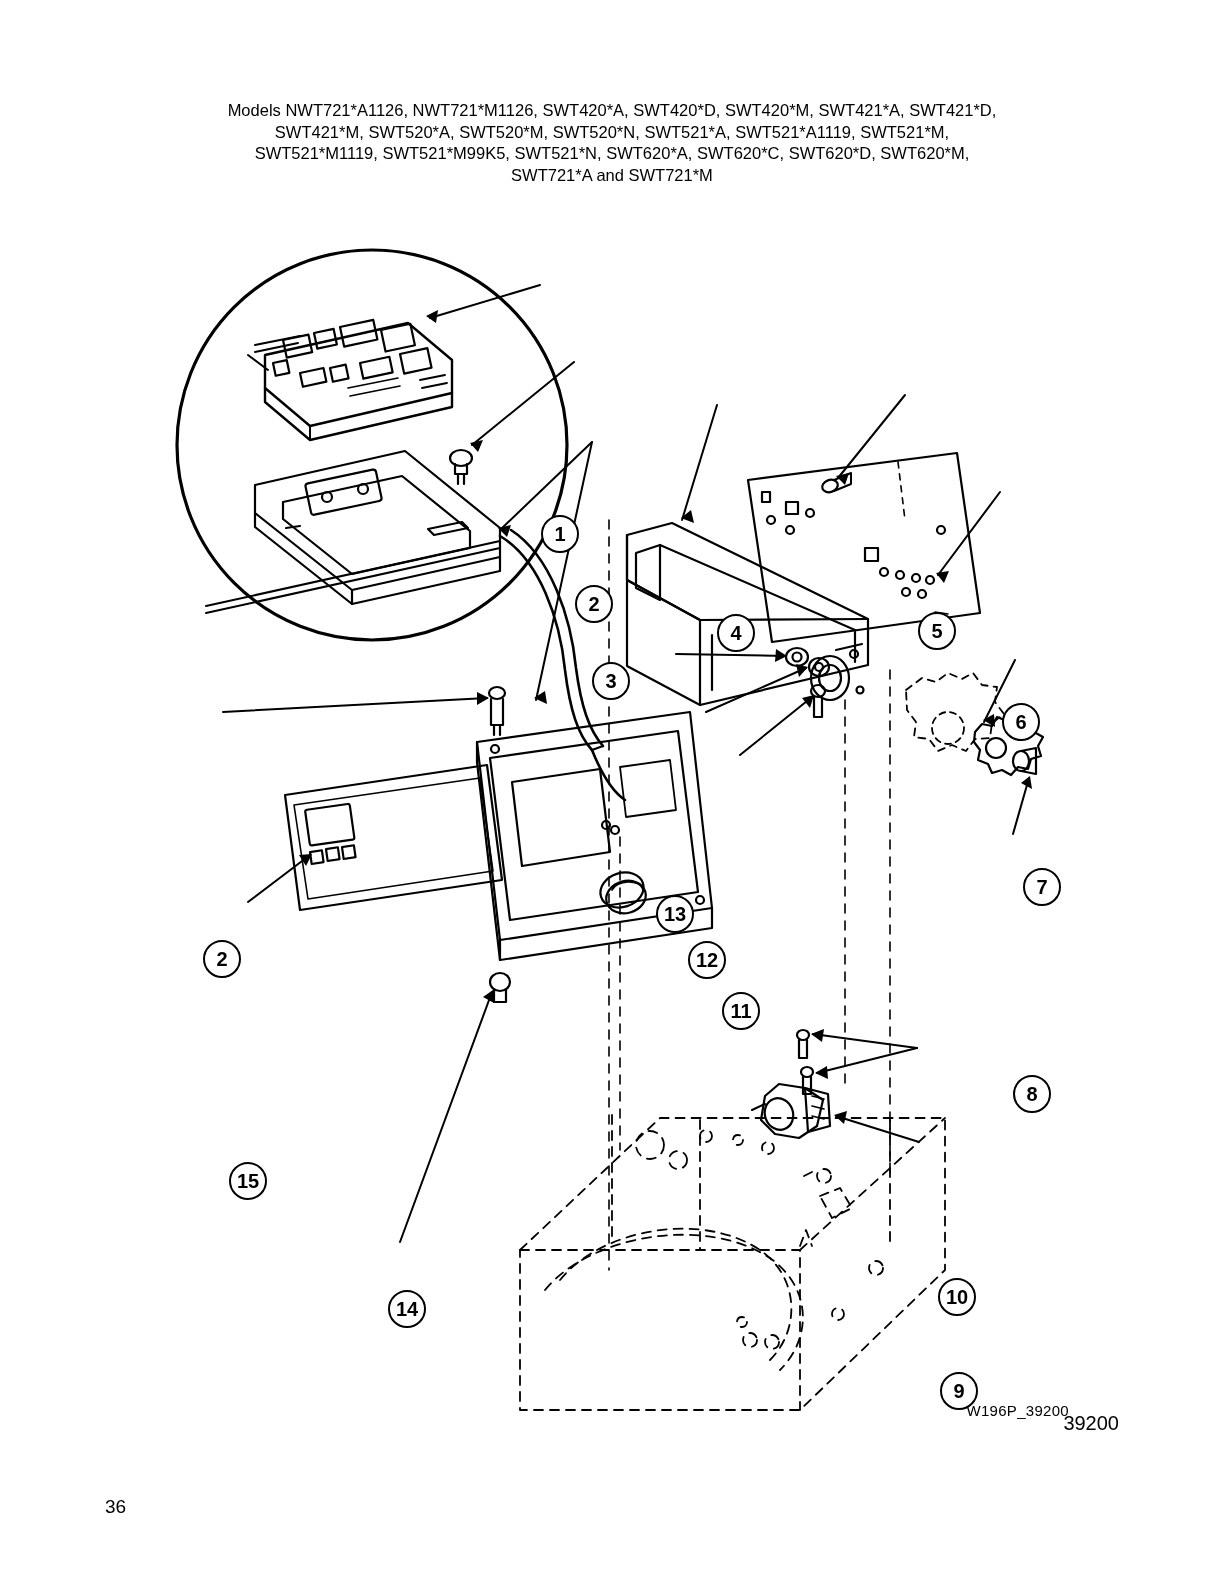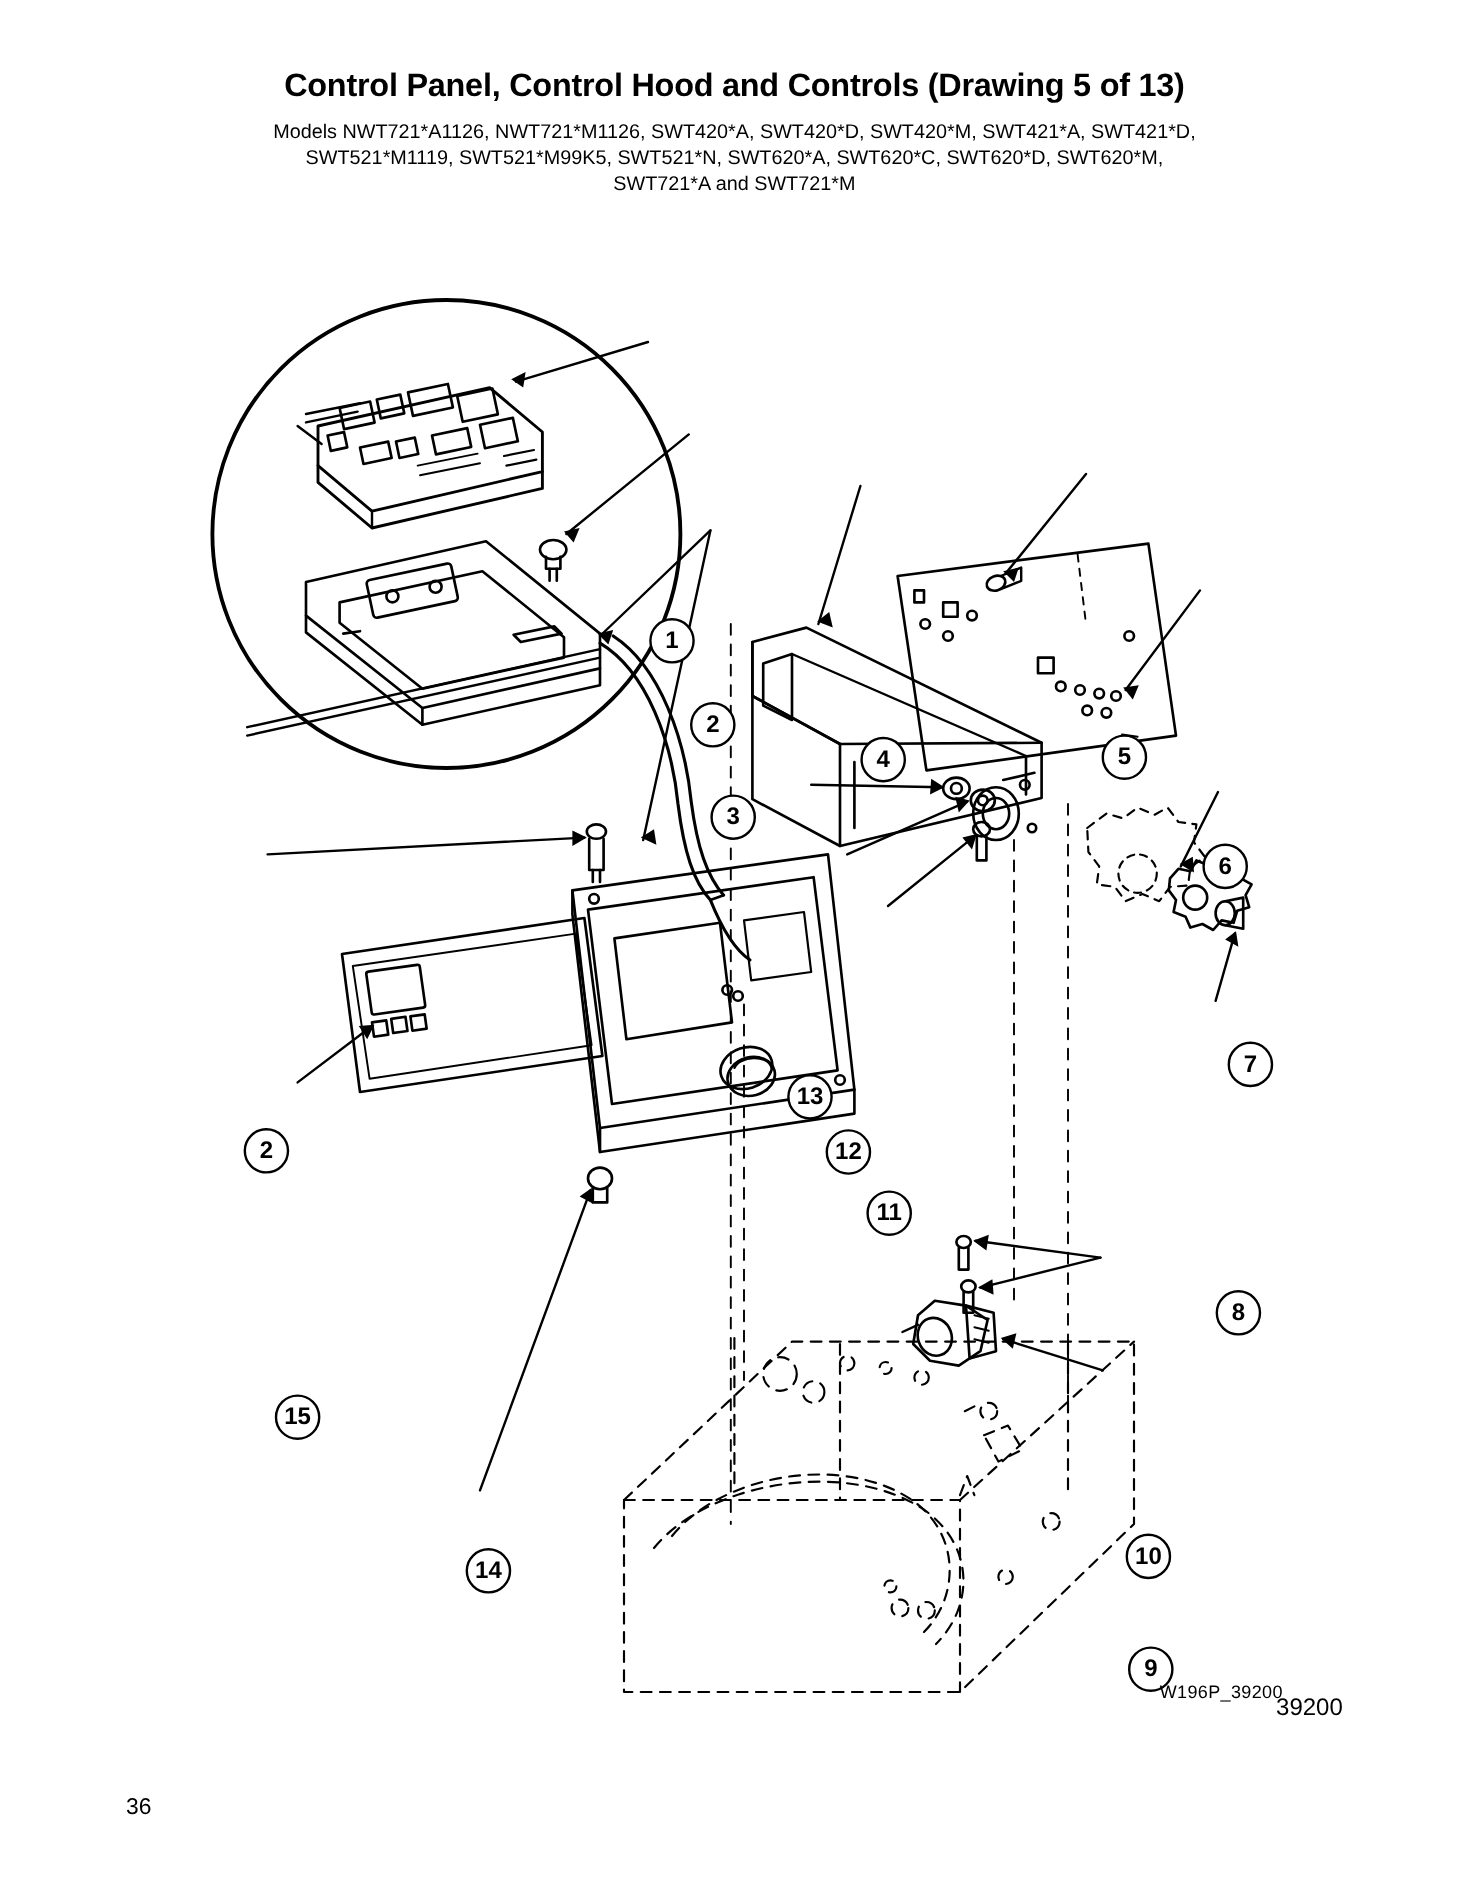--- a/index.html
+++ b/index.html
@@ -91,24 +91,24 @@
     align-items: center;
     justify-content: center;
     box-sizing: border-box;
   }
 </style>
 </head>
 <body>
 
 <div class="page">
 
-  <div class="title">Control Panel, Control Hood and Controls (Drawing 5 of 13)</div>
 
   <div class="models">
     <div>Models NWT721*A1126, NWT721*M1126, SWT420*A, SWT420*D, SWT420*M, SWT421*A, SWT421*D,</div>
+    <div>SWT421*M, SWT520*A, SWT520*M, SWT520*N, SWT521*A, SWT521*A1119, SWT521*M,</div>
     <div>SWT521*M1119, SWT521*M99K5, SWT521*N, SWT620*A, SWT620*C, SWT620*D, SWT620*M,</div>
     <div>SWT721*A and SWT721*M</div>
   </div>
 
   <div class="drawing">
     <svg width="1224" height="1240" viewBox="0 0 1224 1240" xmlns="http://www.w3.org/2000/svg">
       <g fill="none" stroke="#000" stroke-width="2.2" stroke-linecap="round" stroke-linejoin="round">
 
         <circle cx="372" cy="215" r="195" stroke-width="3.2"></circle>
 

